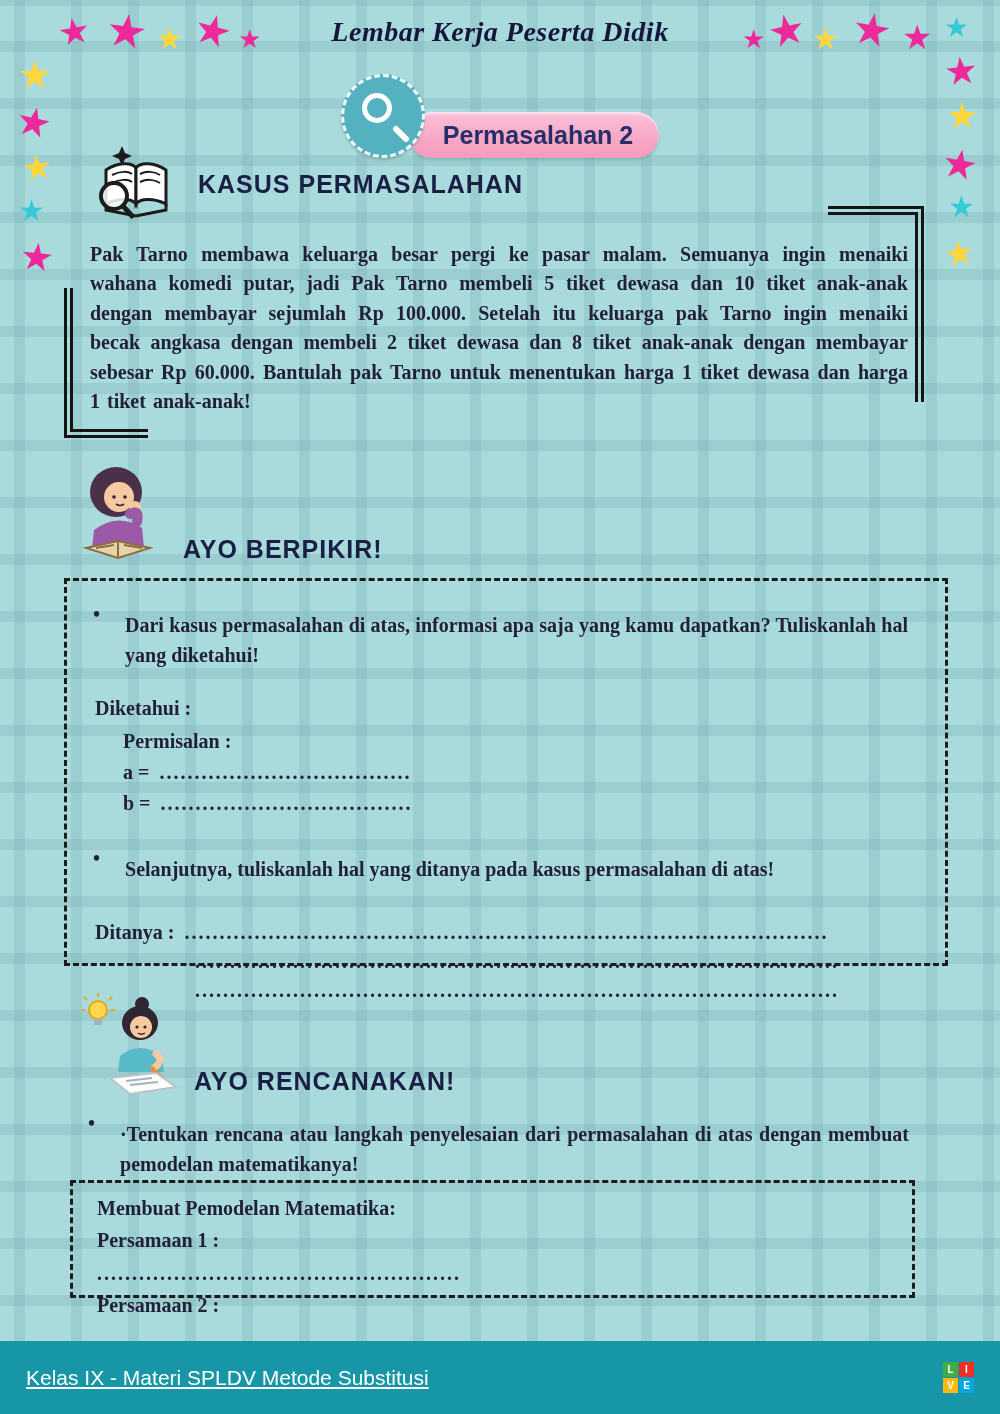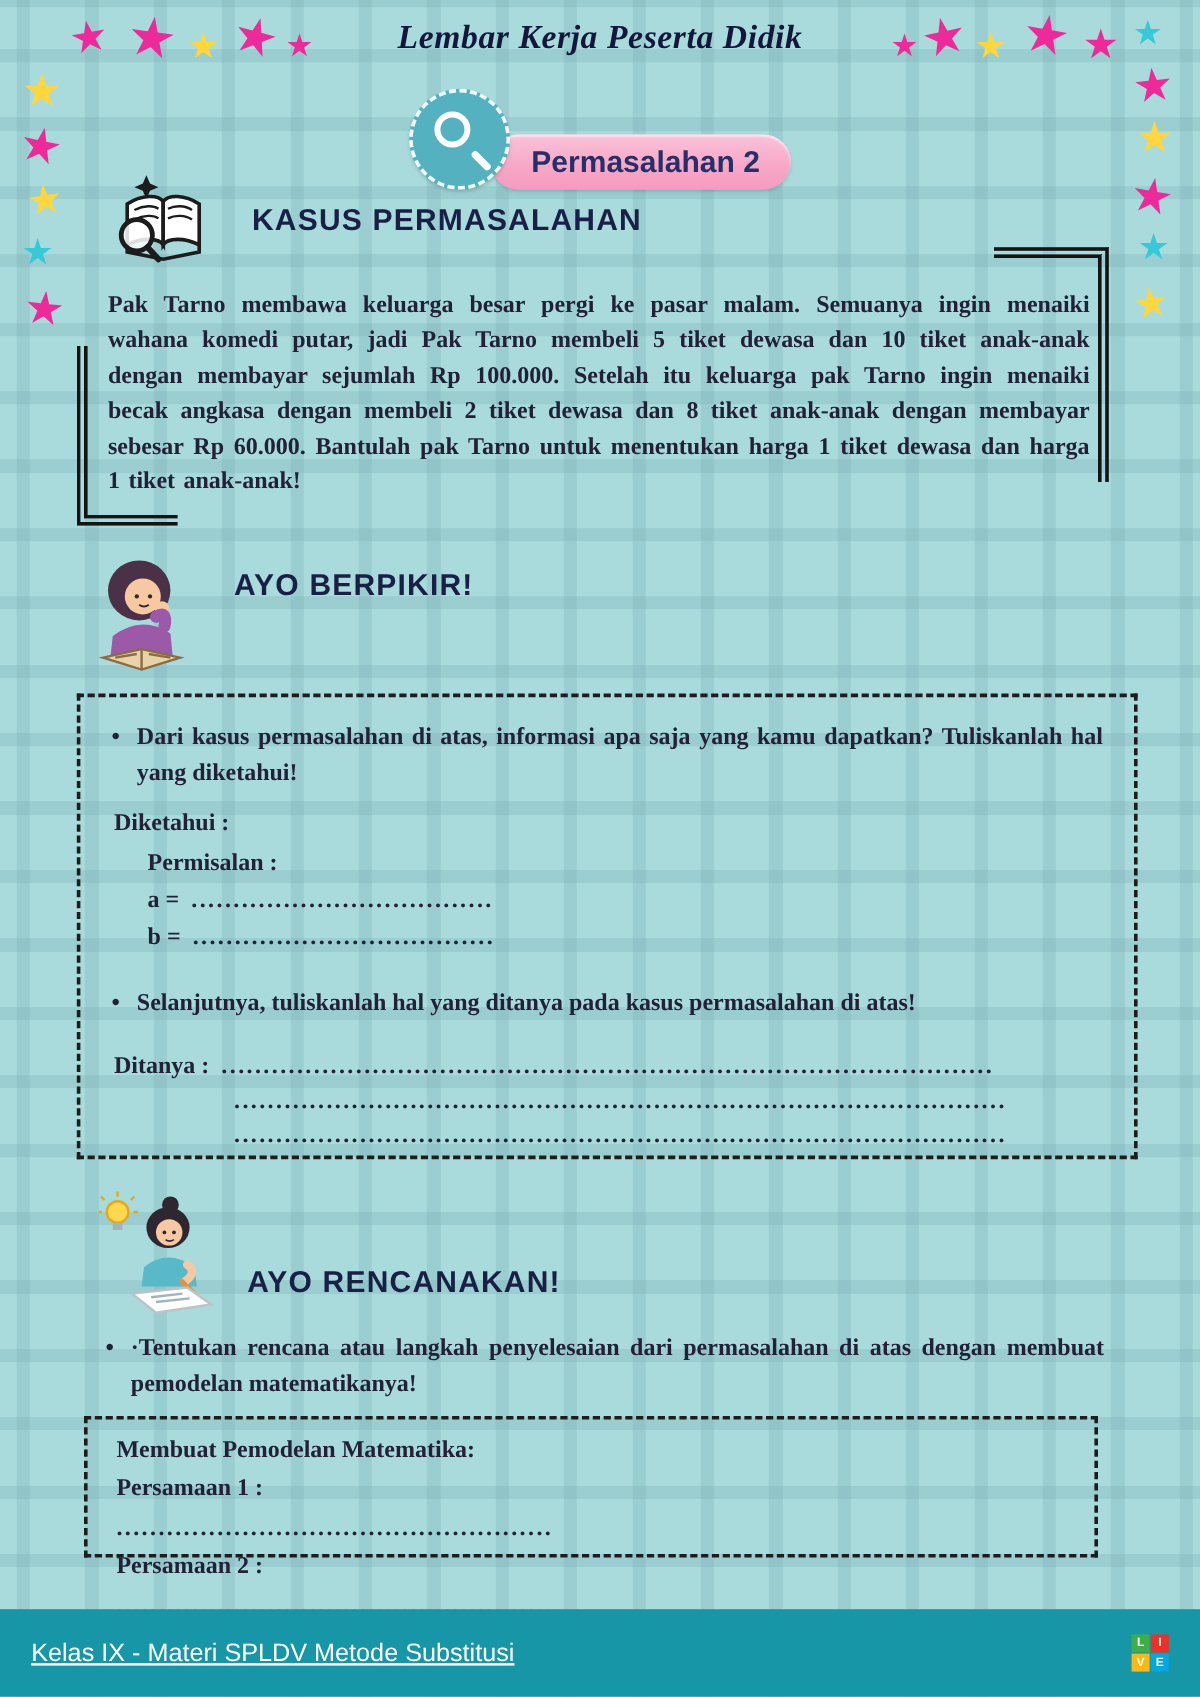--- a/index.html
+++ b/index.html
@@ -30,46 +30,46 @@
   }
   .mag-glass{ position:absolute; top:16px; left:18px; width:30px; height:30px; border:5px solid #fff; border-radius:50%; }
   .mag-handle{ position:absolute; top:54px; left:47px; width:20px; height:6px; background:#fff; border-radius:3px; transform:rotate(45deg); }
   .badge-pill{
     height:46px; padding:0 26px 0 34px; display:flex; align-items:center; border-radius:23px;
     background:linear-gradient(180deg,#fbc2d9 0%,#f8a6c6 60%,#f59bbf 100%);
     font-weight:800; font-size:25px; color:#252f68; z-index:1;
     box-shadow:0 2px 3px rgba(0,0,0,.12), inset 0 2px 2px rgba(255,255,255,.6);
   }
 
-  h2{ margin:12px; font-weight:800; font-size:25px; color:#1a1f46; letter-spacing:1px; }
+  h2{ margin:0; font-weight:800; font-size:25px; color:#1a1f46; letter-spacing:1px; }
 
   .kasus-header{ position:absolute; top:144px; left:92px; display:flex; align-items:center; gap:18px; }
 
   .case-text{
     position:absolute; top:240px; left:90px; width:818px; margin:0;
     font-family:"Liberation Serif",serif; font-weight:700; font-size:20px;
     line-height:1.47; color:#232138; text-align:justify; word-spacing:2px;
   }
   .bracket{ position:absolute; }
   .bracket-tr{ top:206px; right:76px; width:96px; height:196px; border-top:9px double #141414; border-right:9px double #141414; }
   .bracket-bl{ top:288px; left:64px; width:84px; height:150px; border-bottom:9px double #141414; border-left:9px double #141414; }
 
-  .berpikir-header{ position:absolute; top:462px; left:72px; display:flex; align-items:flex-start; gap:16px; }
+  .berpikir-header{ position:absolute; top:462px; left:72px; display:flex; align-items:flex-end; gap:16px; }
   .rencana-header{ position:absolute; top:992px; left:82px; display:flex; align-items:flex-end; gap:12px; }
 
   .dashed-box{
     position:absolute; border:3px dashed #1d1d1d;
     font-family:"Liberation Serif",serif; font-weight:700; font-size:20px; color:#232138;
   }
   .box-berpikir{ left:64px; top:578px; width:884px; height:388px; padding:18px 26px; }
   .box-rencana{ left:70px; top:1180px; width:845px; height:118px; padding:14px 24px; }
 
   .bullet-row{ display:flex; gap:14px; align-items:flex-start; }
   .bullet-glyph{ line-height:1.5; }
-  .bullet-row p{ margin:0; line-height:1.5; text-align:justify; }
+  .bullet-row p{ margin:11px; line-height:1.5; text-align:justify; }
 
   .lbl-diketahui{ margin:16px 0 0 2px; }
   .lbl-permisalan{ margin:10px 0 0 30px; }
   .blank-line{ margin:8px 0 0 30px; display:flex; gap:10px; align-items:baseline; }
   .dots{ letter-spacing:2px; white-space:nowrap; overflow:hidden; display:inline-block; max-width:100%; vertical-align:bottom; }
   .mt28{ margin-top:28px; }
   .ditanya-row{ margin:26px 0 0 2px; display:flex; gap:10px; align-items:baseline;text-align:right; }
   .ditanya-cont{ margin:6px 0 0 102px; }
 
   .rencana-bullet{ position:absolute; top:1108px; left:88px; width:832px;

